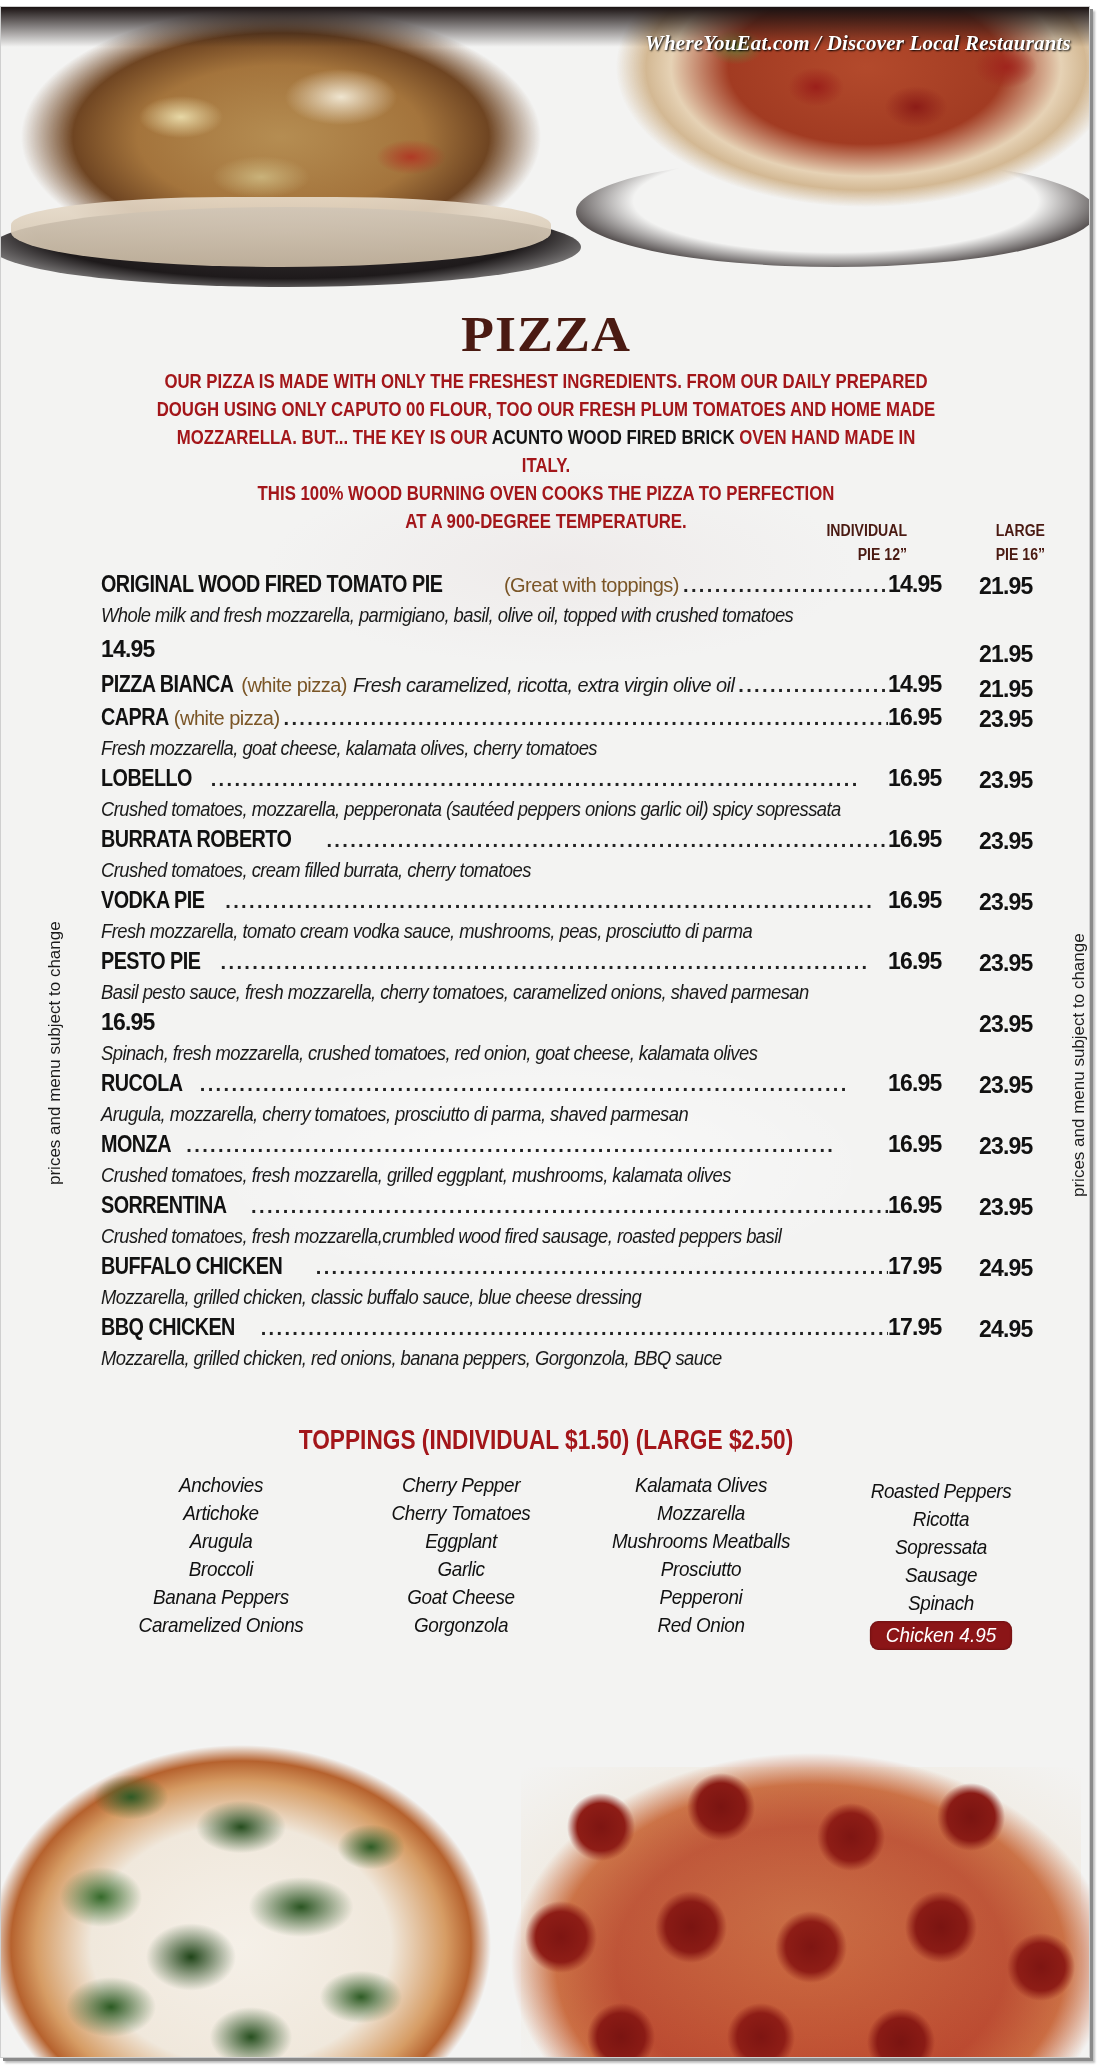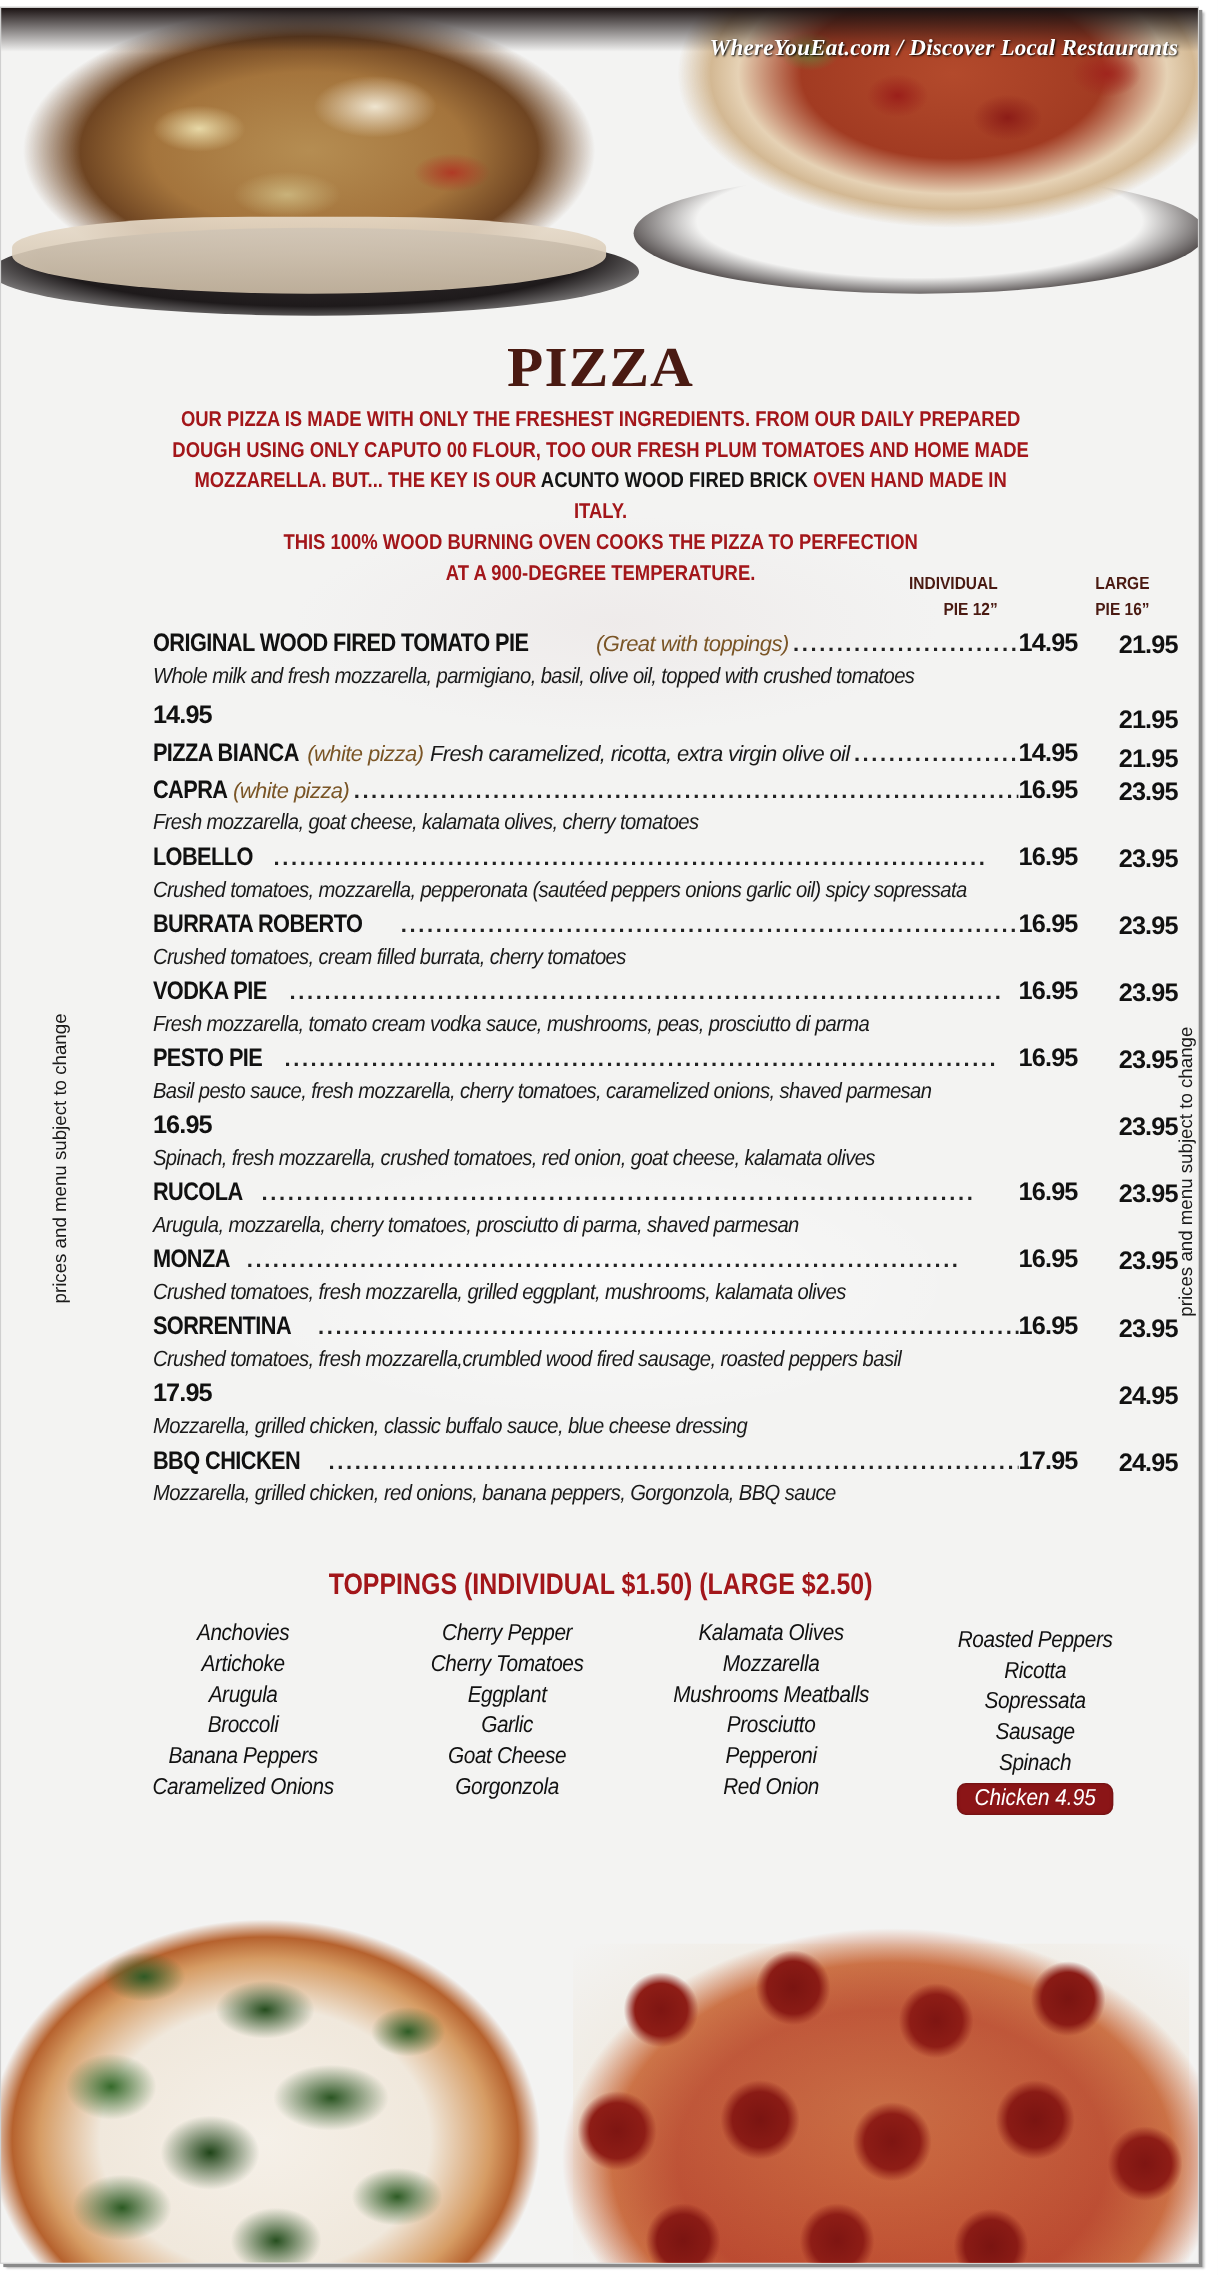--- a/index.html
+++ b/index.html
@@ -85,35 +85,35 @@
     .col-head {
       position: absolute; font-weight: bold; font-size: 16px; line-height: 24px;
       color: #4a1a12; text-align: right;
       transform: scaleX(0.88); transform-origin: right top;
     }
     .col-head.ind { right: 182px; top: 512px; width: 160px; }
     .col-head.lg { right: 44px; top: 512px; width: 100px; }
 
     
     .menu { position: absolute; left: 100px; top: 564px; width: 960px; }
-    .item { position: relative; margin-left: 38px; }
+    .item { position: relative; }
     .item-line {
       display: flex; align-items: baseline; height: 31px; white-space: nowrap;
     }
     .item-main {
       width: 787px; display: flex; align-items: baseline; overflow: hidden;
       transform-origin: left center;
     }
     .name {
       font-weight: bold; font-size: 23px; color: #111;
       letter-spacing: -0.6px; transform: scaleX(0.86); transform-origin: left center;
       display: inline-block; flex: 0 0 auto;
     }
     .note {
-      font-style: italic; font-size: 20px; color: #7a5526; margin-left: 6px;
+      font-size: 20px; color: #7a5526; margin-left: 6px;
       letter-spacing: -0.5px; flex: 0 0 auto;
     }
     .inline-desc {
       font-style: italic; font-size: 20px; color: #1a1a1a; margin-left: 6px;
       letter-spacing: -0.6px; flex: 0 0 auto;
     }
     .leader {
       flex: 1 1 auto; overflow: hidden; font-weight: bold; font-size: 20px;
       color: #222; letter-spacing: 3.2px; margin-left: 4px; white-space: nowrap;
     }
@@ -376,20 +376,24 @@
           <span class="leader"></span>
         </div>
         <span class="price-ind">16.95</span>
       </div>
       <span class="price-lg">23.95</span>
       <div class="desc">Crushed tomatoes, fresh mozzarella,crumbled wood fired sausage, roasted peppers basil</div>
     </div>
 
     <div class="item">
       <div class="item-line">
+        <div class="item-main">
+          <span class="name">BUFFALO CHICKEN</span>
+          <span class="leader"></span>
+        </div>
         <span class="price-ind">17.95</span>
       </div>
       <span class="price-lg">24.95</span>
       <div class="desc">Mozzarella, grilled chicken, classic buffalo sauce, blue cheese dressing</div>
     </div>
 
     <div class="item">
       <div class="item-line">
         <div class="item-main">
           <span class="name">BBQ CHICKEN</span>

